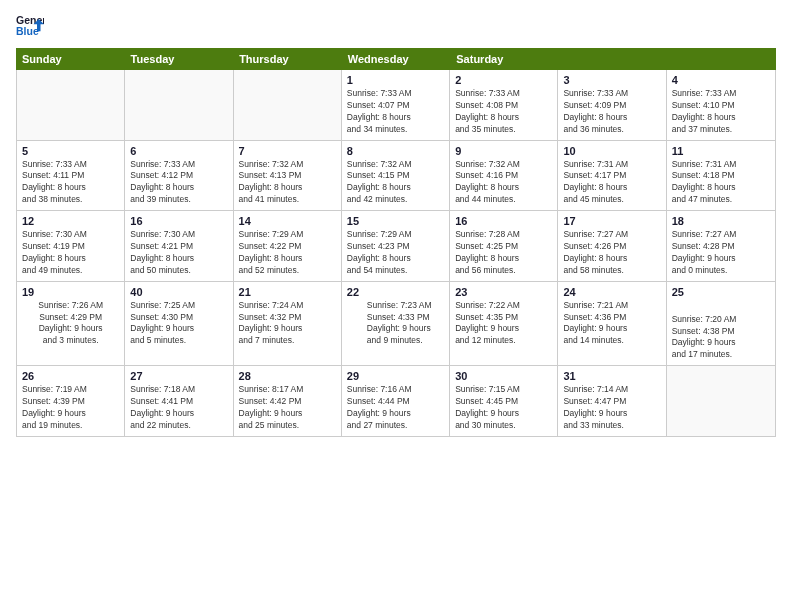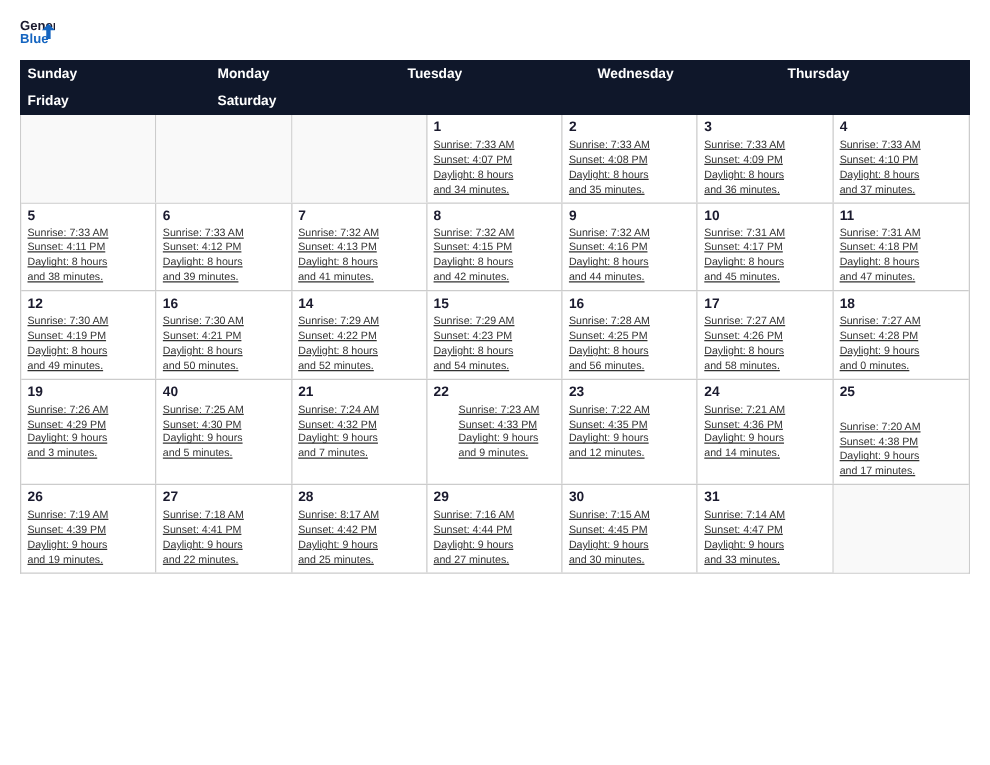--- a/index.html
+++ b/index.html
@@ -45,22 +45,22 @@
       font-size: 14px;
       color: #444;
     }
     .calendar {
       flex: 1;
       display: flex;
       flex-direction: column;
     }
     .cal-header {
       display: grid;
-      grid-template-columns: repeat(5, 1fr);
-      background: #0f172a;
+      grid-template-columns: repeat(7, 1fr);
+      background: #4d7c0f;
       color: #fff;
       font-size: 11px;
       font-weight: bold;
     }
     .cal-header-cell {
       padding: 5px 6px;
       text-align: left;
     }
     .cal-body {
       flex: 1;
@@ -93,21 +93,20 @@
     .day-num {
       font-size: 11px;
       font-weight: bold;
       color: #1a1a2e;
       margin-bottom: 2px;
     }
     .day-info {
       font-size: 8.5px;
       color: #333;
       line-height: 1.4;
-      text-decoration: underline;
     }
     .cal-outer {
       border: 1px solid #ccc;
       border-top: none;
     }
   </style>
 </head>
 <body>
 
 <div class="page">
@@ -122,25 +121,23 @@
     <div class="title-block">
       <div class="calendar-title"></div>
       <div class="calendar-subtitle"></div>
     </div>
   </div>
 
   <div class="calendar">
     <div class="cal-header">
 
     <div class="cal-header-cell">Sunday</div>
-        <div class="cal-header-cell">Monday</div>
         <div class="cal-header-cell">Tuesday</div>
+        <div class="cal-header-cell">Thursday</div>
         <div class="cal-header-cell">Wednesday</div>
-        <div class="cal-header-cell">Thursday</div>
-        <div class="cal-header-cell">Friday</div>
         <div class="cal-header-cell">Saturday</div>
       </div>
     <div class="cal-outer">
       <div class="cal-body" id="cal-body">
       <div class="cal-row">
             <div class="cal-cell empty"></div>
             <div class="cal-cell empty"></div>
             <div class="cal-cell empty"></div>
             <div class="cal-cell">
               <div class="day-num">1</div>
@@ -269,21 +266,21 @@
               <div class="day-num">18</div>
               <div class="day-info" style="white-space: pre-line;">Sunrise: 7:27 AM
 Sunset: 4:28 PM
 Daylight: 9 hours
 and 0 minutes.</div>
             </div>
           </div>
           <div class="cal-row">
             <div class="cal-cell">
               <div class="day-num">19</div>
-              <div class="day-info" style="white-space: pre-line;">Sunrise: 7:26 AM
+              <div class="day-info" style="white-space: pre-line; text-align: center;">Sunrise: 7:26 AM
 Sunset: 4:29 PM
 Daylight: 9 hours
 and 3 minutes.</div>
             </div>
             <div class="cal-cell">
               <div class="day-num">40</div>
               <div class="day-info" style="white-space: pre-line;">Sunrise: 7:25 AM
 Sunset: 4:30 PM
 Daylight: 9 hours
 and 5 minutes.</div>

